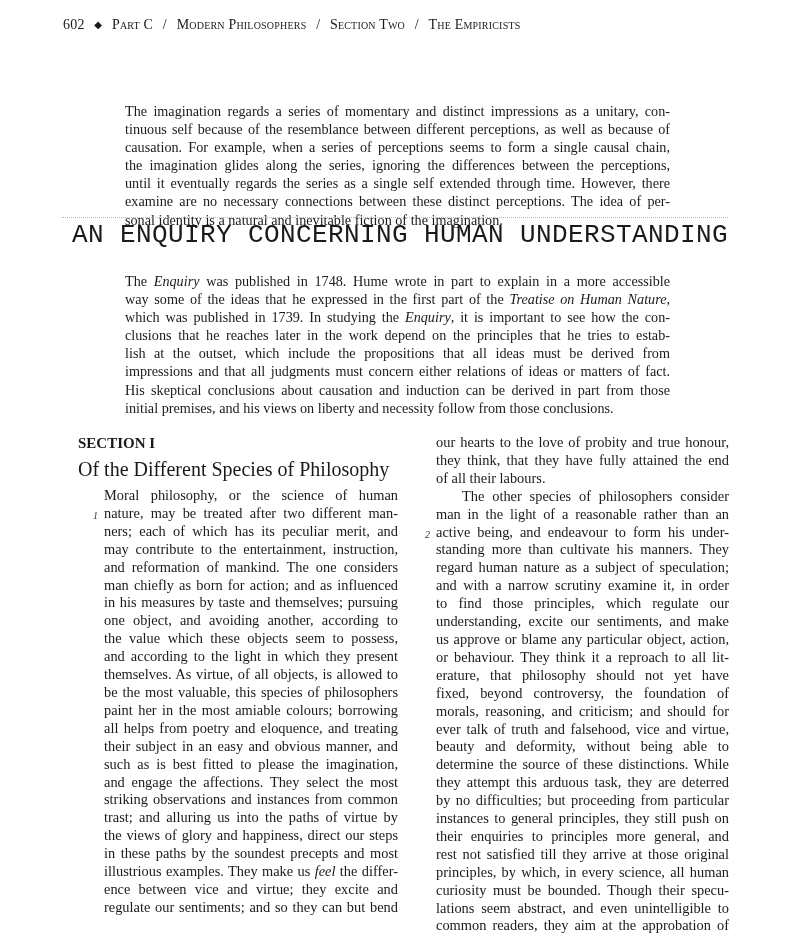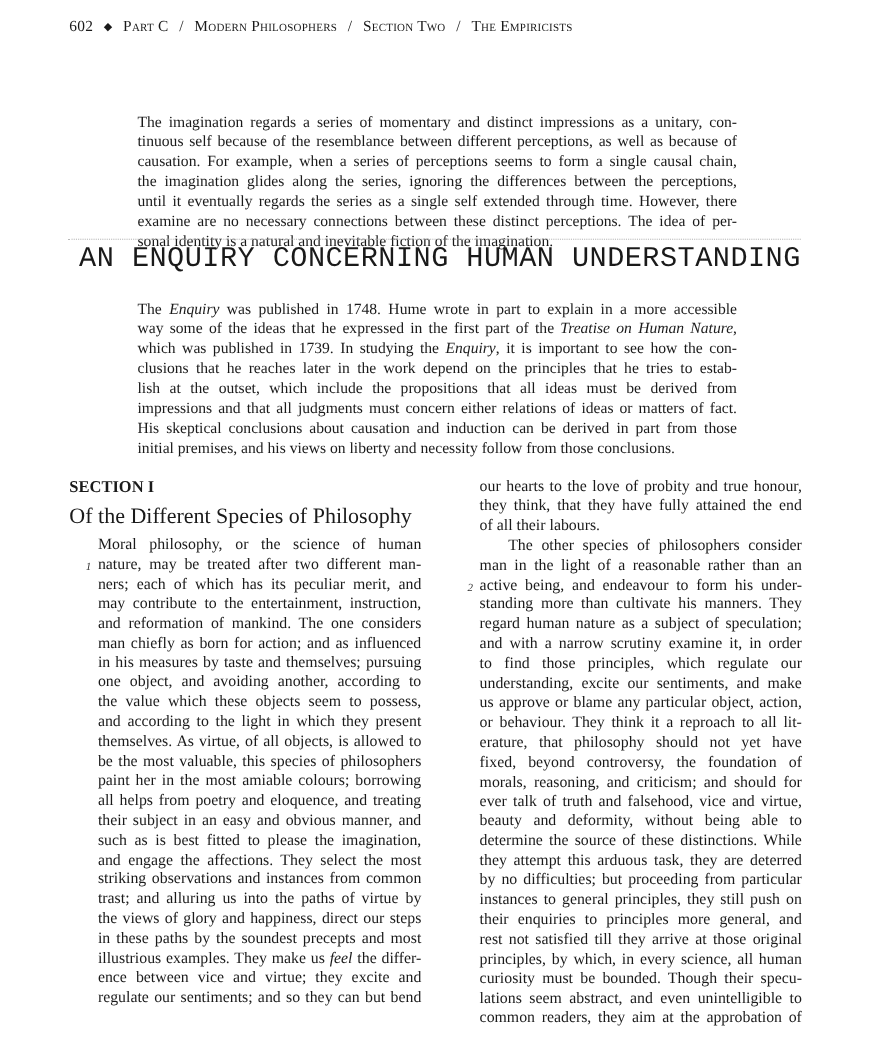--- a/index.html
+++ b/index.html
@@ -34,21 +34,21 @@
   .abstract-block {
     position: absolute; left: 125px; top: 272px; width: 545px;
     font-family: "Liberation Serif", serif;
     font-size: 14.2px; line-height: 18.1px;
   }
   .col {
     position: absolute; top: 434px;
     font-family: "Liberation Serif", serif;
     font-size: 14.4px; line-height: 17.9px;
   }
-  .col-left { left: 63px; width: 320px; }
+  .col-left { left: 78px; width: 320px; }
   .col-right { left: 436px; width: 293px; }
   .section-label {
     font-weight: bold; font-size: 15px; margin: 0 0 7px 0; line-height: 18px;
   }
   .section-title {
     font-weight: normal; font-size: 20px; margin: 0 0 8px 0; line-height: 20px;
   }
   .para { margin: 0; text-align: justify; }
   .para.indent-block { padding-left: 26px; }
   .line { display: block; text-align: justify; text-align-last: justify; white-space: nowrap; }

